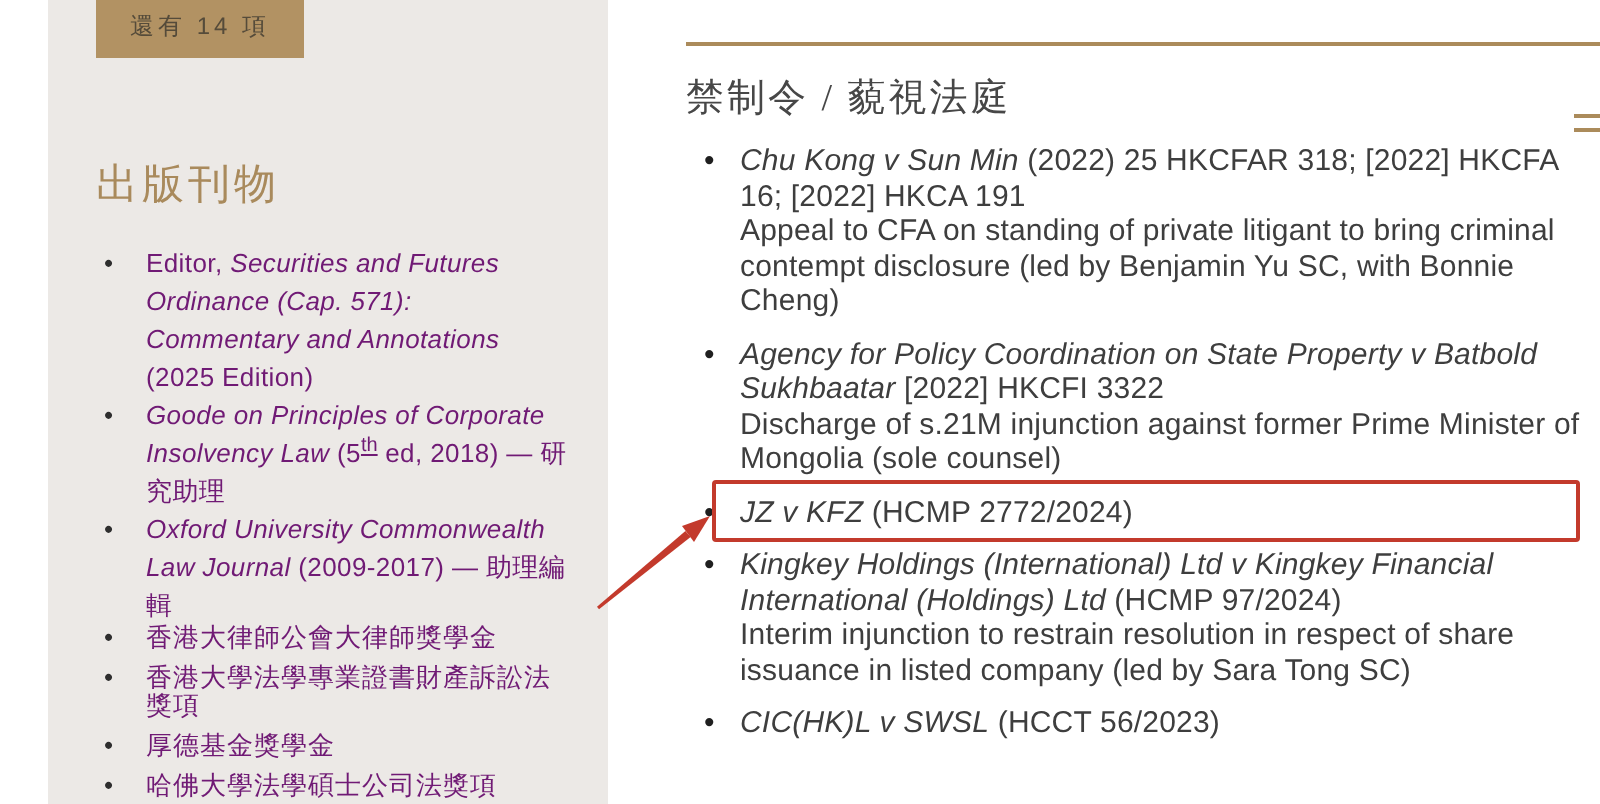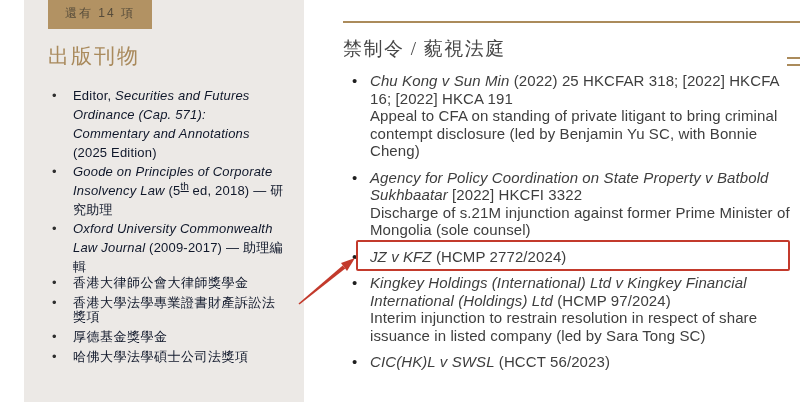--- a/index.html
+++ b/index.html
@@ -19,26 +19,26 @@
   .more-btn{
     position:absolute;left:24px;top:-4px;border:none;cursor:pointer;
     background:#b29263;color:#554b3a;font-size:12px;letter-spacing:2px;
     padding:9px 17px 7px 17px;font-family:inherit;
   }
   .sb-heading{
     font-family:"Liberation Serif","DejaVu Serif",serif;font-weight:500;
     color:#a98a5c;font-size:21px;letter-spacing:2px;
     margin:0 0 16px 0;
   }
-  .sb-heading.first{padding-top:42px;}
+  .sb-heading.first{padding-top:78px;}
   .sb-heading.second{margin-top:25px;}
   ul.sb-list{list-style:none;margin:0;padding:0 0 0 4px;}
   ul.sb-list li{
     position:relative;padding-left:21px;font-size:13px;line-height:19px;
-    color:#0f172a;
+    color:#701a75;
   }
   ul.sb-list li::before{
     content:"•";position:absolute;left:0;top:0;color:#2e2e2e;font-size:13px;
   }
   ul.pub-list li .it,ul.pub-list li span{letter-spacing:.2px;}
   ul.awards-list li{line-height:14px;margin-bottom:6px;letter-spacing:.5px;}
 
   
   .main{
     position:absolute;left:343px;top:0;right:0;height:284px;box-sizing:border-box;

